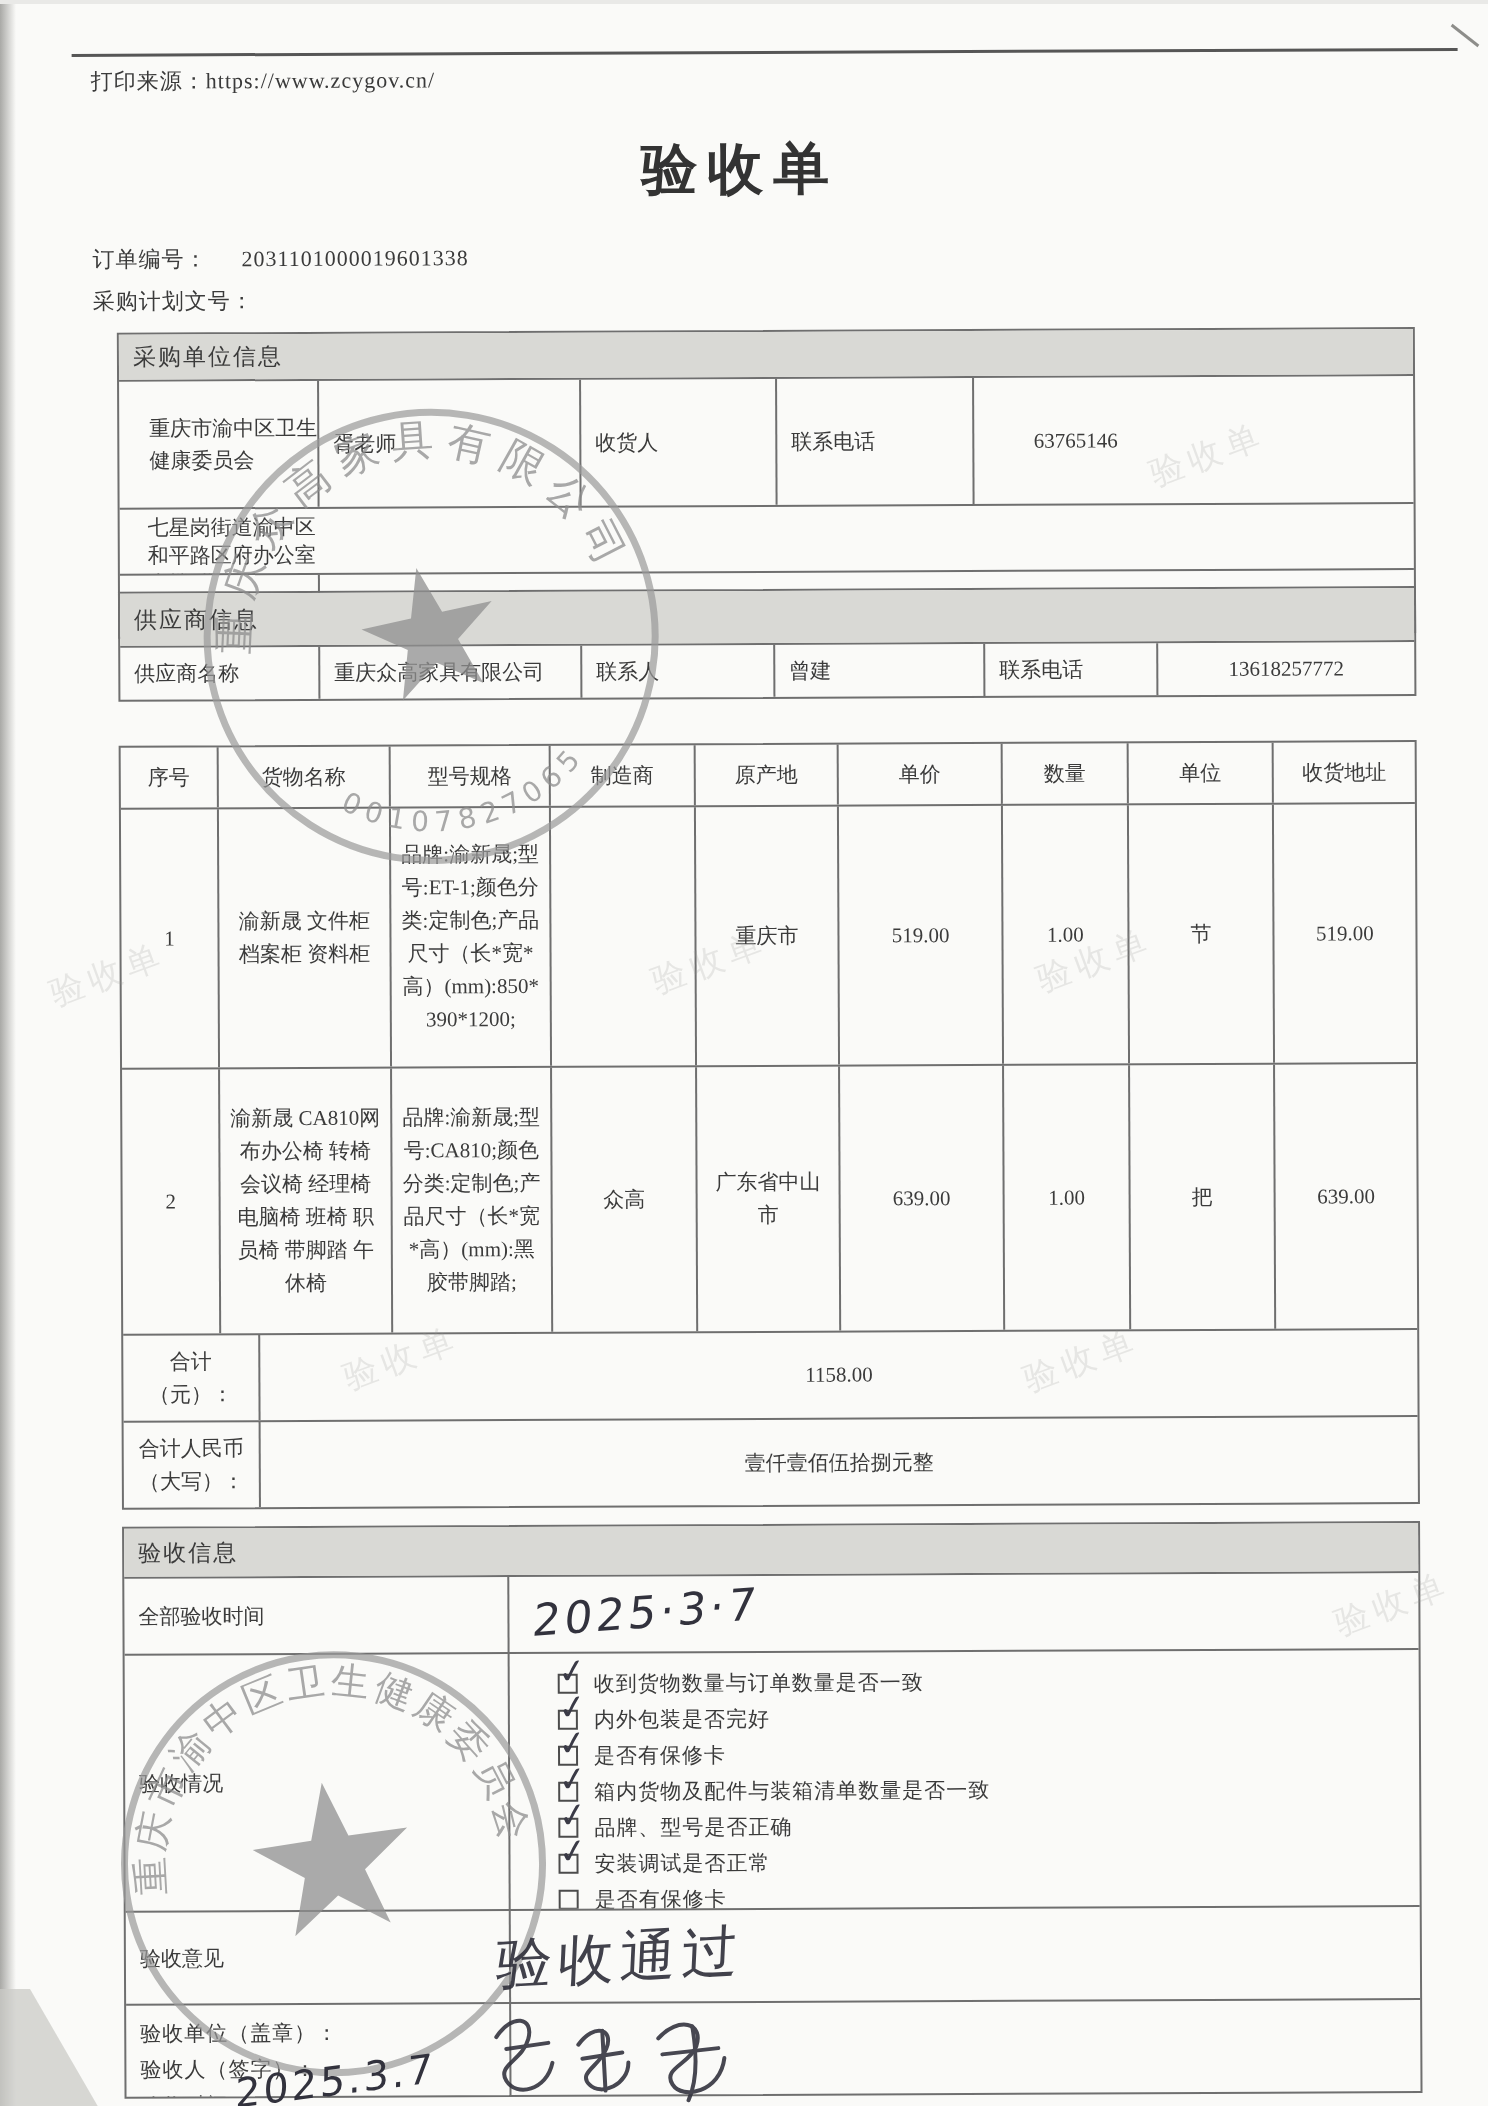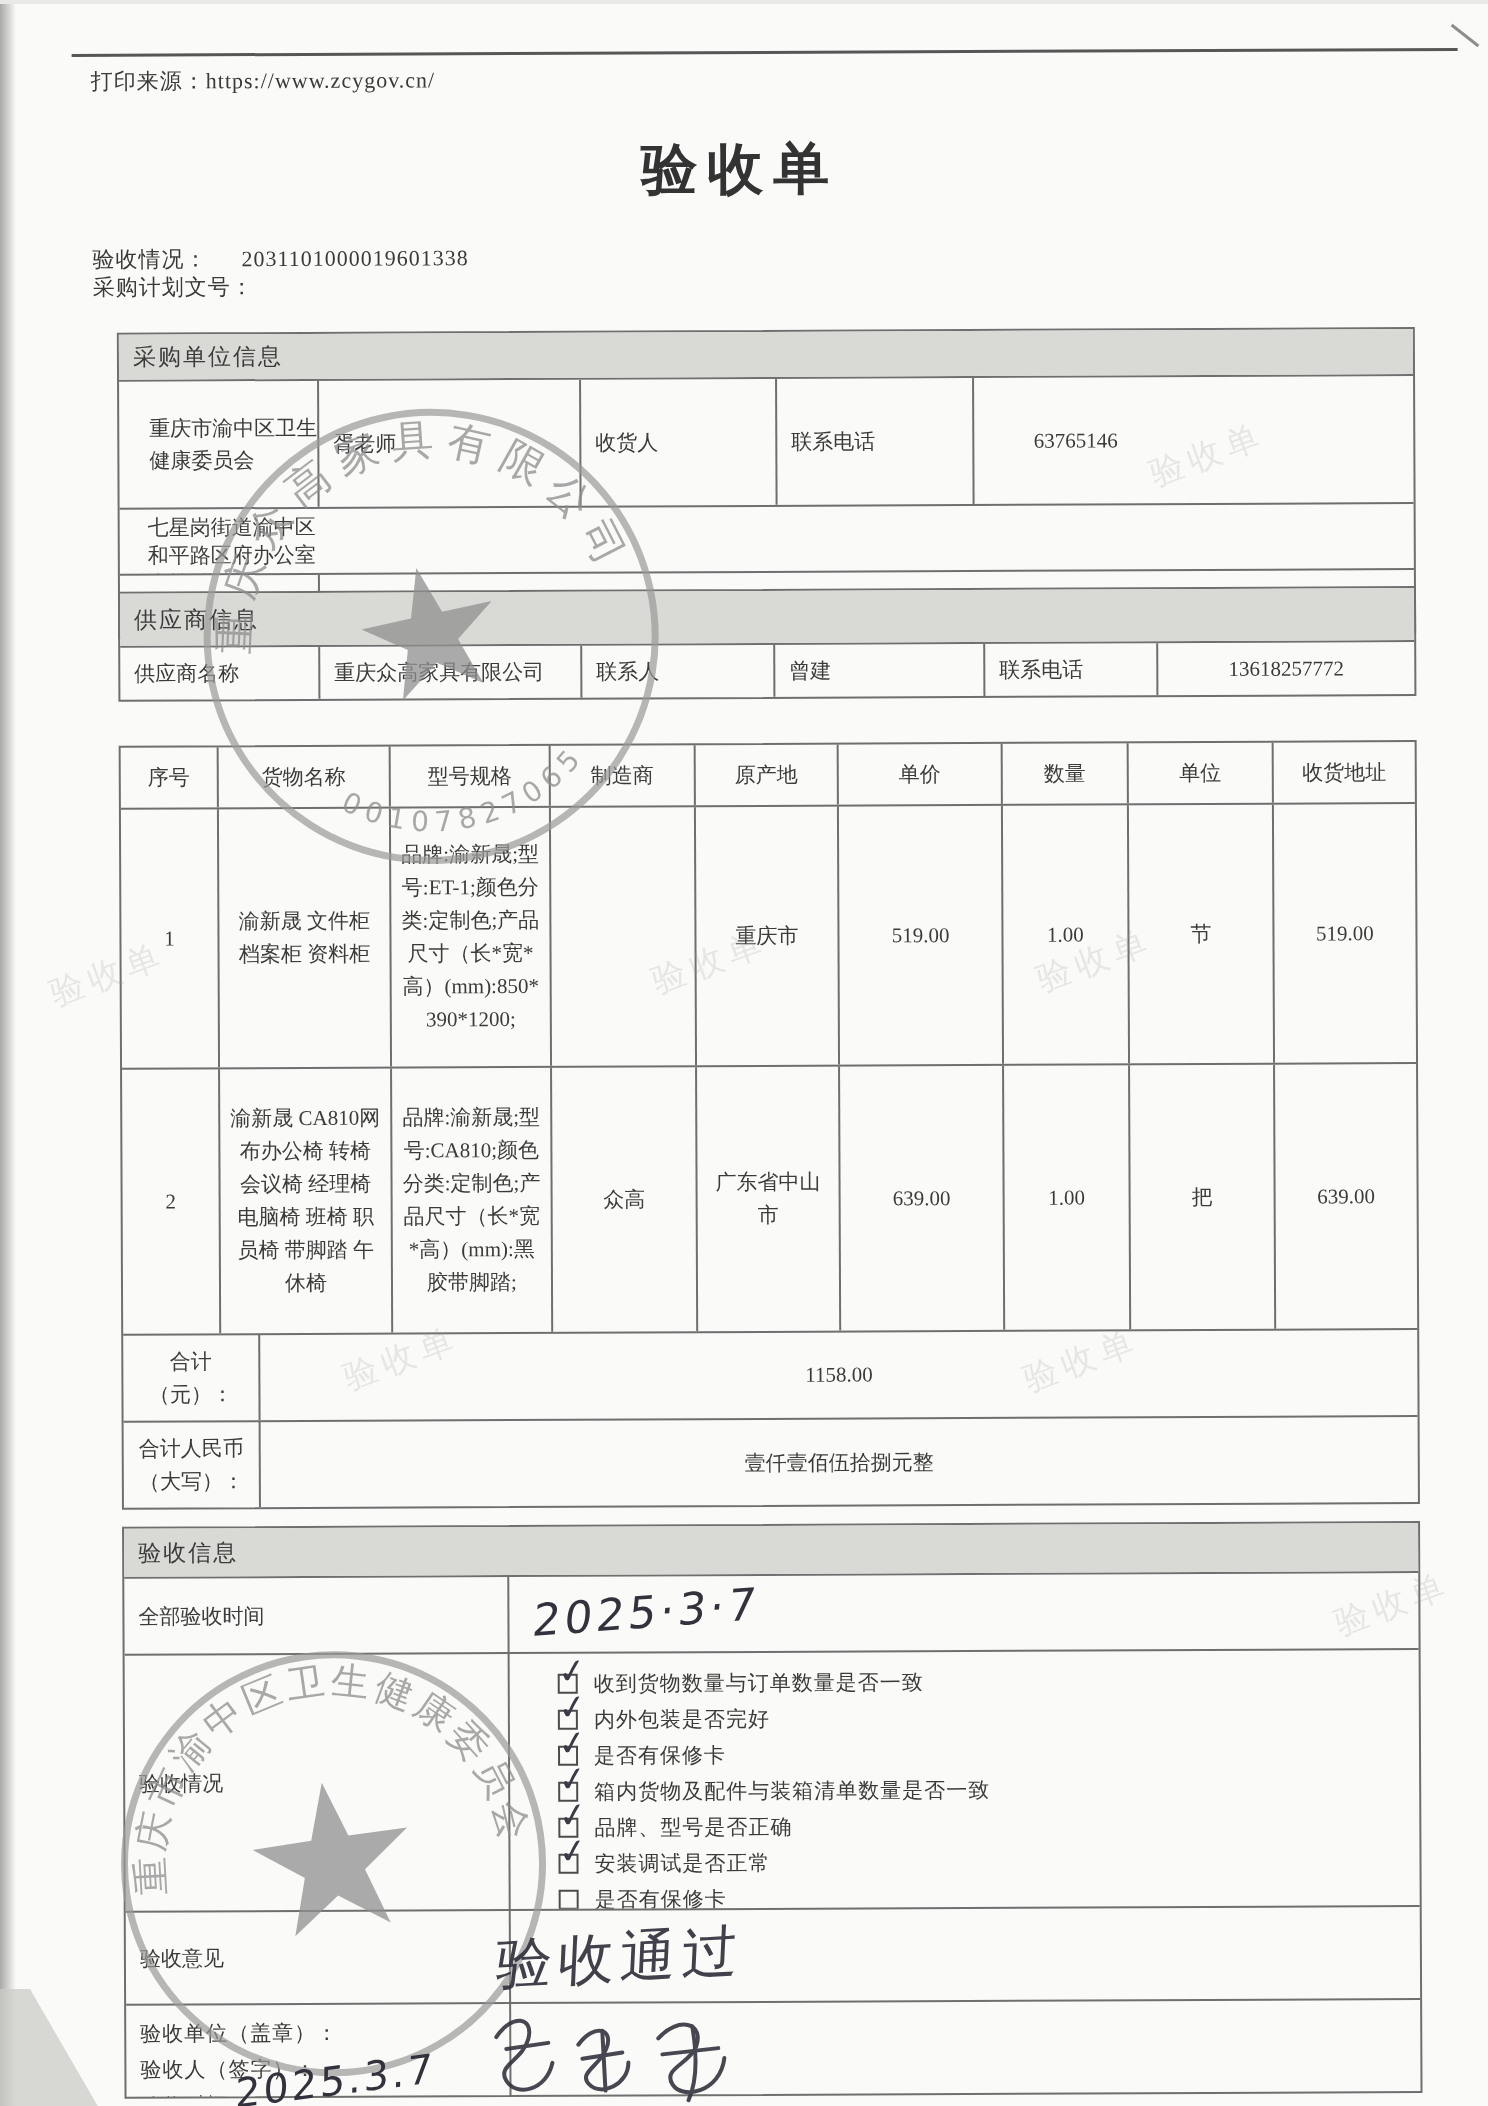--- a/index.html
+++ b/index.html
@@ -67,23 +67,23 @@
   <div class="edge-shadow"></div>
   <div class="fold"></div>
   <div class="corner-mark"></div>
 
   <div class="doc">
     <div class="topline"></div>
     <div class="print-src">打印来源：https://www.zcygov.cn/</div>
     <div class="title">验收单</div>
 
     <div class="meta" style="top:238px;">
-      <span>验收情况：</span><span class="val">2031101000019601338</span>
-    </div>
-    <div class="meta" style="top:266px;">
+      <span>订单编号：</span><span class="val">2031101000019601338</span>
+    </div>
+    <div class="meta" style="top:280px;">
       <span>采购计划文号：</span>
     </div>
 
     <div class="tbl" style="top:326px;">
       <div class="trow first" style="grid-template-columns:1294px;height:45px;">
         <div class="secbar">采购单位信息</div>
       </div>
       <div class="trow" style="grid-template-columns:198px 262px 196px 197px 205px 236px;height:128px;">
         <div class="l">
             <span class="wrap wrapl" style="text-align:left;">重庆市渝中区卫生健康委员会</span>

